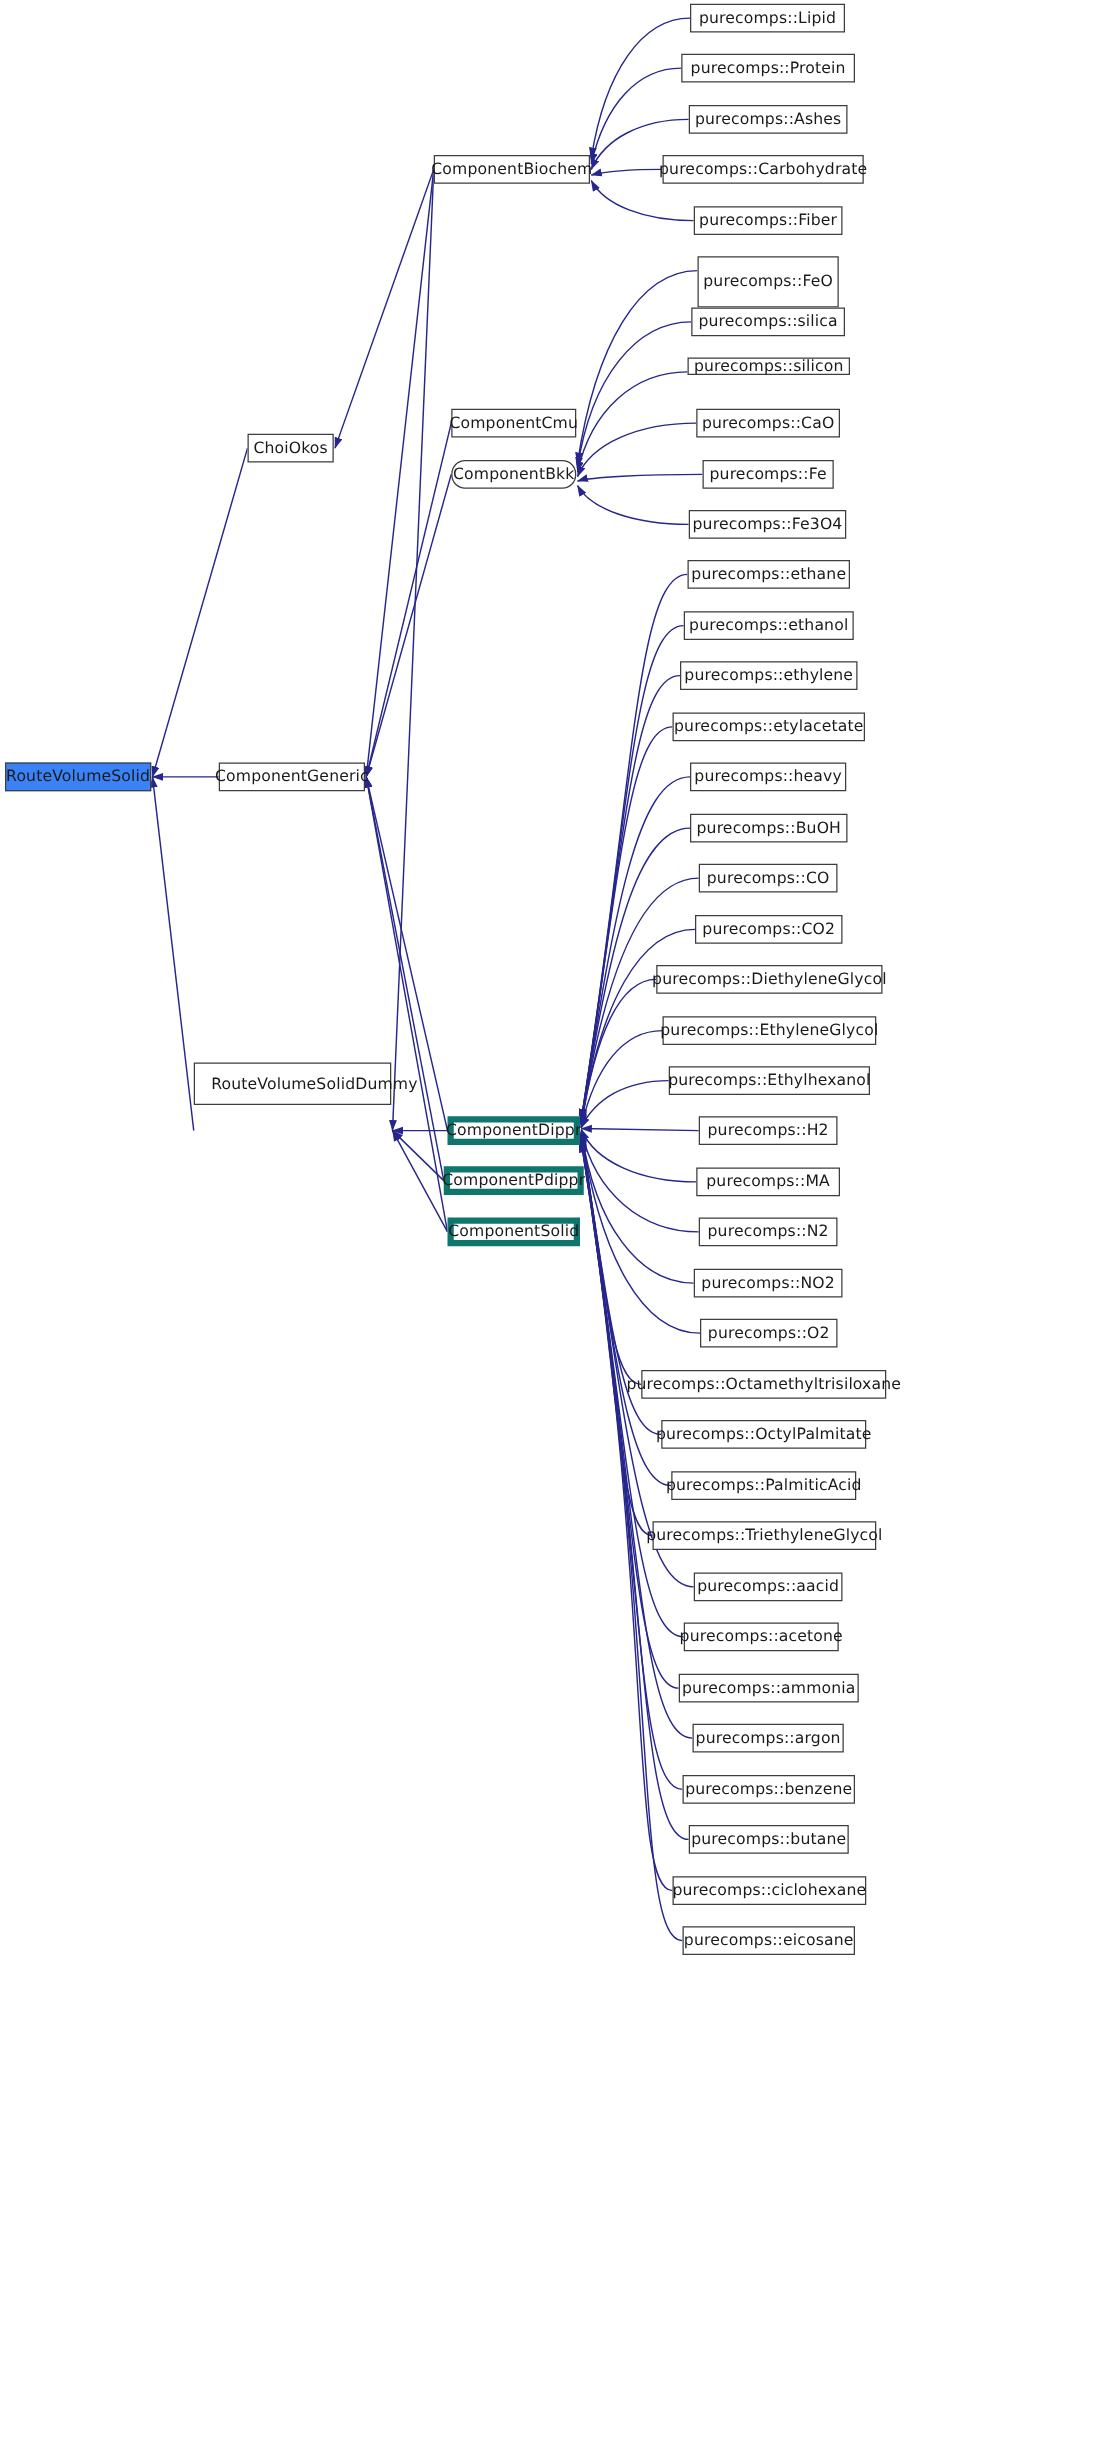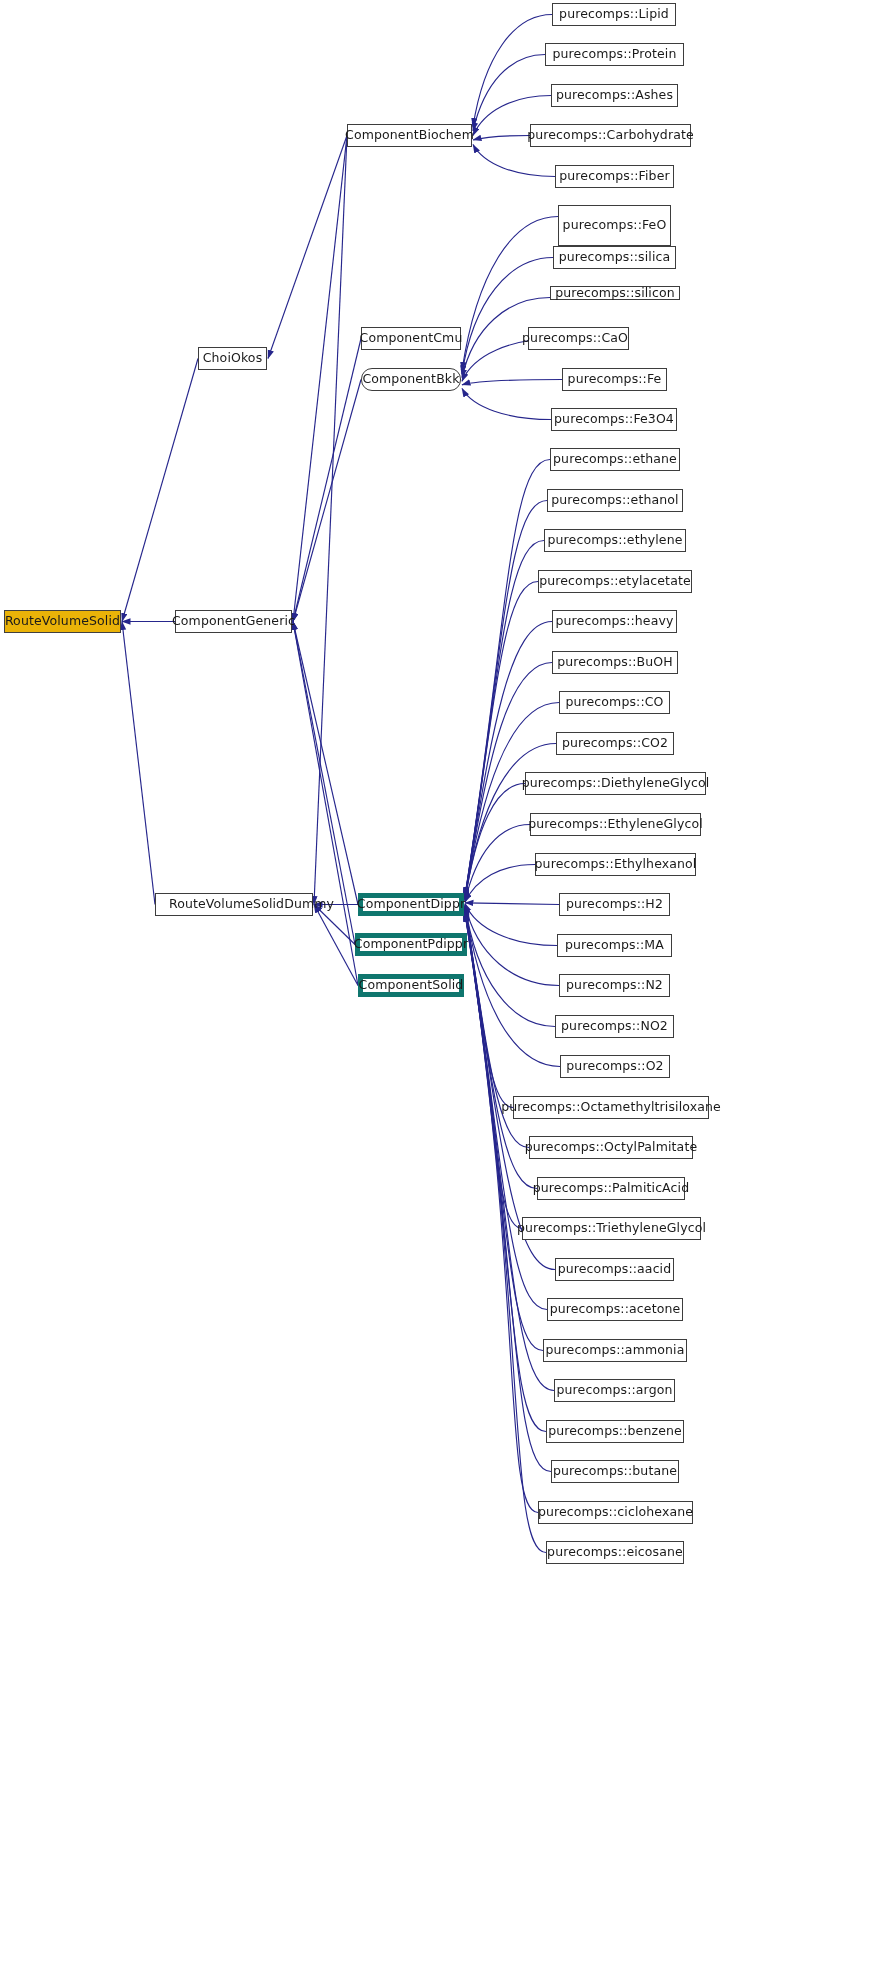--- a/index.html
+++ b/index.html
@@ -27,21 +27,21 @@
     font-size:12.5px;
     line-height:1;
     display:flex;
     align-items:center;
     justify-content:center;
     white-space:nowrap;
     z-index:5;
     letter-spacing:0.01em;
   }
   .node.red{ border:5px solid #0f766e; }
-  .node.highlight{ background:#eab308; border:1px solid #404040; }
+  .node.highlight{ background:#3b82f6; border:1px solid #404040; }
   .node span{ pointer-events:none; }
 </style>
 </head>
 <body>
 
 <div id="canvas">
   <svg id="edges" xmlns="http://www.w3.org/2000/svg">
     <defs>
       <marker id="arrow" markerWidth="9" markerHeight="9" refX="8.5" refY="3.2" orient="auto" markerUnits="userSpaceOnUse">
         <path d="M0,0 L9,3.2 L0,6.4 z" fill="#26268c"></path>
@@ -103,21 +103,21 @@
         <path d="M546,1552.5 C506.64,1552.5 527.9,1309.68 465,913.5" fill="none" stroke="#26268c" stroke-width="1.15" marker-end="url(#arrow)"></path>
       </g>
   </svg>
   <div id="nodes">
       <div class="node highlight" style="left: 4px; top: 610px; width: 117px; height: 23px;">
         <span>RouteVolumeSolid</span>
       </div>
       <div class="node" style="left: 175px; top: 610px; width: 117px; height: 23px;">
         <span>ComponentGeneric</span>
       </div>
-      <div class="node" style="left: 155px; top: 893px; width: 158px; height: 23px; padding-left: 35px;">
+      <div class="node" style="left: 155px; top: 850px; width: 158px; height: 34px; padding-left: 35px;">
         <span>RouteVolumeSolidDummy</span>
       </div>
       <div class="node" style="left: 198px; top: 347px; width: 69px; height: 23px;">
         <span>ChoiOkos</span>
       </div>
       <div class="node" style="left: 347px; top: 124px; width: 125px; height: 23px;">
         <span>ComponentBiochem</span>
       </div>
       <div class="node" style="left: 361px; top: 327px; width: 100px; height: 23px;">
         <span>ComponentCmu</span>
@@ -151,21 +151,21 @@
       </div>
       <div class="node" style="left: 558px; top: 205px; width: 113px; height: 41px;">
         <span>purecomps::FeO</span>
       </div>
       <div class="node" style="left: 553px; top: 246px; width: 123px; height: 23px;">
         <span>purecomps::silica</span>
       </div>
       <div class="node" style="left: 550px; top: 286px; width: 130px; height: 14px;">
         <span>purecomps::silicon</span>
       </div>
-      <div class="node" style="left: 528px; top: 327px; width: 101px; height: 23px; justify-content: flex-end;">
+      <div class="node" style="left: 557px; top: 327px; width: 115px; height: 23px;">
         <span>purecomps::CaO</span>
       </div>
       <div class="node" style="left: 562px; top: 368px; width: 105px; height: 23px;">
         <span>purecomps::Fe</span>
       </div>
       <div class="node" style="left: 551px; top: 408px; width: 126px; height: 23px;">
         <span>purecomps::Fe3O4</span>
       </div>
       <div class="node" style="left: 550px; top: 448px; width: 130px; height: 23px;">
         <span>purecomps::ethane</span>
@@ -223,21 +223,21 @@
       </div>
       <div class="node" style="left: 537px; top: 1177px; width: 148px; height: 23px;">
         <span>purecomps::PalmiticAcid</span>
       </div>
       <div class="node" style="left: 522px; top: 1217px; width: 179px; height: 23px;">
         <span>purecomps::TriethyleneGlycol</span>
       </div>
       <div class="node" style="left: 555px; top: 1258px; width: 119px; height: 23px;">
         <span>purecomps::aacid</span>
       </div>
-      <div class="node" style="left: 547px; top: 1298px; width: 136px; height: 23px;">
+      <div class="node" style="left: 547px; top: 1298px; width: 124px; height: 23px;">
         <span>purecomps::acetone</span>
       </div>
       <div class="node" style="left: 543px; top: 1339px; width: 144px; height: 23px;">
         <span>purecomps::ammonia</span>
       </div>
       <div class="node" style="left: 554px; top: 1379px; width: 121px; height: 23px;">
         <span>purecomps::argon</span>
       </div>
       <div class="node" style="left: 546px; top: 1420px; width: 138px; height: 23px;">
         <span>purecomps::benzene</span>

